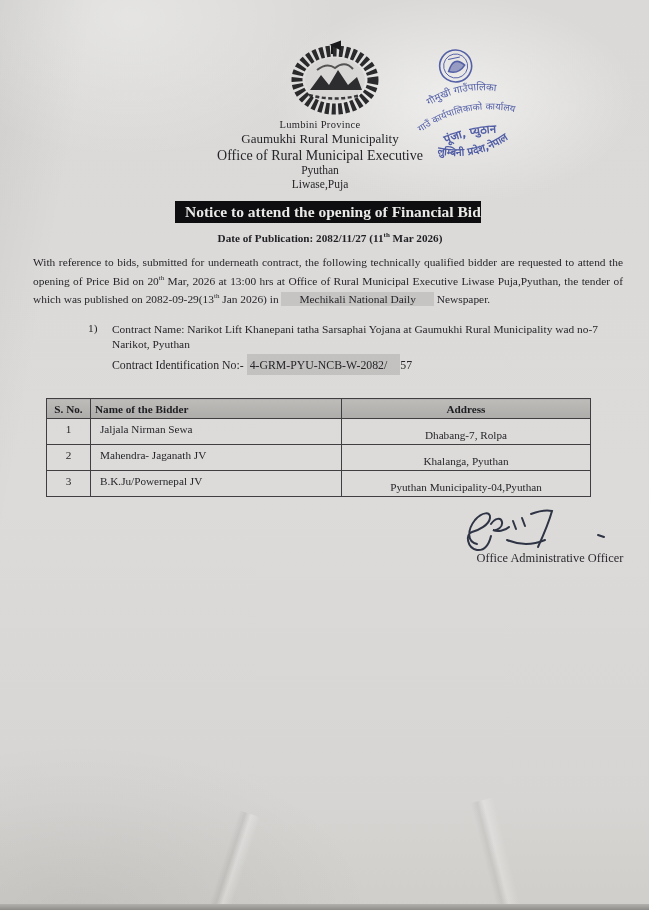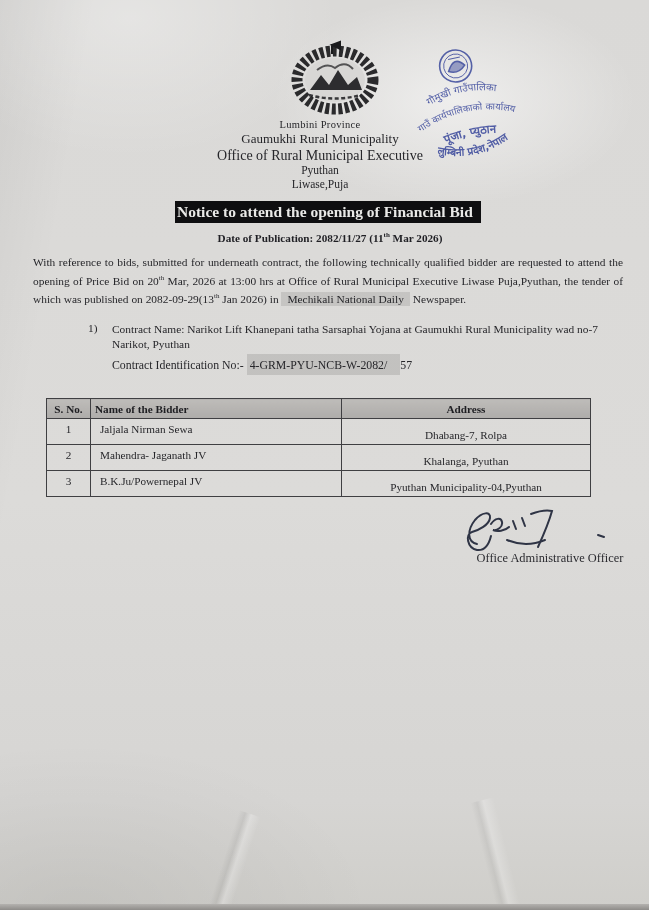--- a/index.html
+++ b/index.html
@@ -30,29 +30,29 @@
   .stamp{position:absolute;left:394px;top:42px;width:142px;height:136px;transform:rotate(-12deg);opacity:0.88;}
 
   .header-text{position:absolute;left:60px;top:119px;width:520px;text-align:center;line-height:1.18;}
   .hdr-province{font-size:10.5px;letter-spacing:0.3px;}
   .hdr-muni{font-size:13px;}
   .hdr-office{font-size:14px;margin-top:1px;}
   .hdr-addr{font-size:11.5px;}
 
   .title-bar{position:absolute;left:175px;top:201px;width:306px;height:22px;
     background:#0e0e10;color:#e9e9e7;font-size:15.5px;font-weight:600;
-    line-height:22px;padding-left:2px;box-sizing:border-box;white-space:nowrap;}
+    line-height:22px;padding-left:10px;box-sizing:border-box;white-space:nowrap;}
 
   .pub-date{position:absolute;left:30px;top:231px;width:600px;text-align:center;
     font-weight:bold;font-size:11.2px;color:#1f1f24;}
   sup{font-size:7px;}
 
   .body-par{position:absolute;left:33px;top:255px;width:590px;
     font-size:11.4px;line-height:15.6px;text-align:justify;}
-  .hl{background:rgba(40,40,45,0.12);padding:1px 6px;}
+  .hl{background:rgba(40,40,45,0.12);padding:1px 18px;}
 
   .list-marker{position:absolute;left:88px;top:322px;font-size:11.4px;}
   .list-item{position:absolute;left:112px;top:322px;width:508px;
     font-size:11.4px;line-height:15px;}
   .contract-id{position:absolute;left:112px;top:358px;font-size:11.8px;}
   .hl-id{background:rgba(40,40,45,0.14);padding:4px 13px 3px 3px;}
 
   table.bidders{position:absolute;left:46px;top:398px;width:544px;
     border-collapse:collapse;table-layout:fixed;font-size:11.2px;color:#26262a;}
   table.bidders th, table.bidders td{border:1px solid #3f3f42;box-sizing:border-box;overflow:hidden;}

